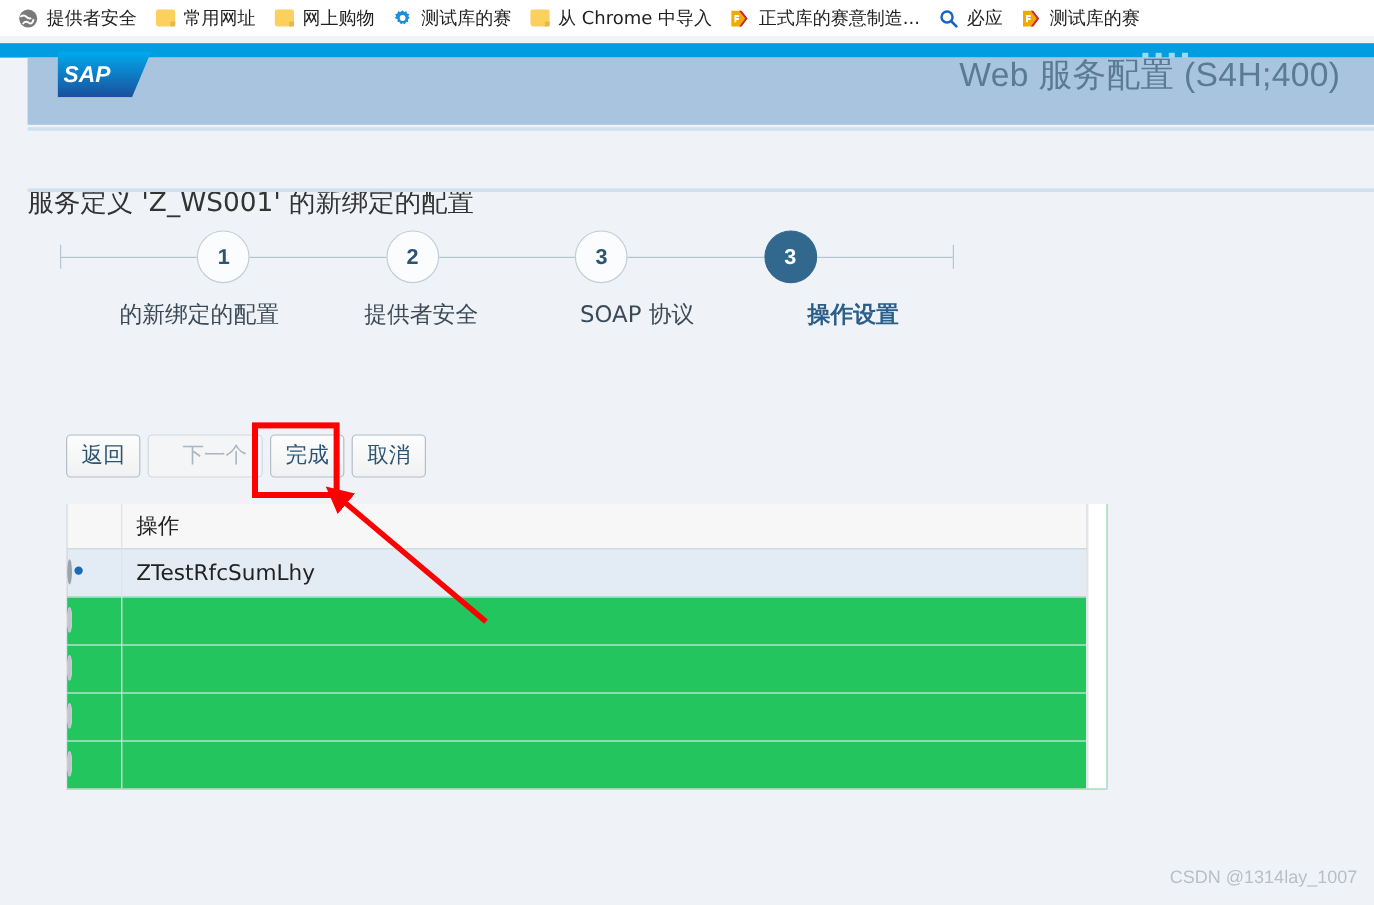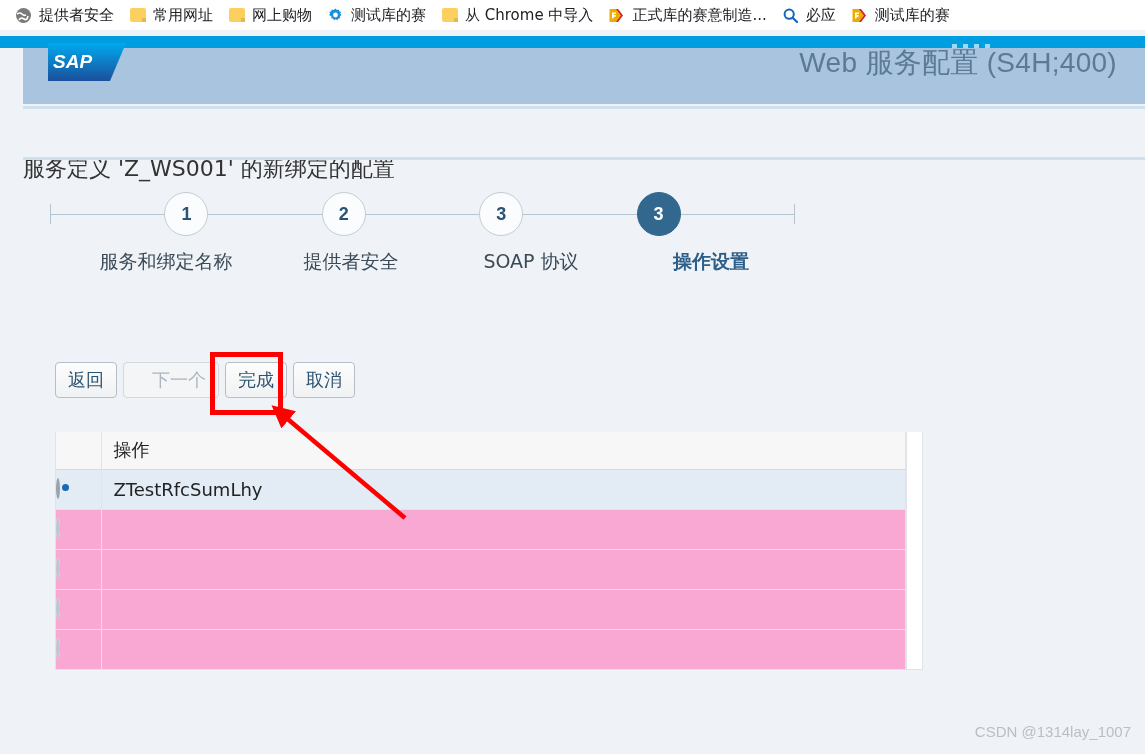--- a/index.html
+++ b/index.html
@@ -225,24 +225,24 @@
     color: #aab7c2;
     border-color: #d3d9de;
     background: #f4f5f6;
     cursor: default;
     padding-left: 28px;
   }
 
   
   #op-table-wrap {
     position: absolute;
-    top: 402px; left: 55px;
+    top: 390px; left: 55px;
     width: 868px;
     height: 238px;
-    background: #f9a8d4;
+    background: #22c55e;
     border: 1px solid #e0e4e8;
     border-top: none;
     display: flex;
   }
   #op-table {
     width: 849px;
     border-collapse: collapse;
     table-layout: fixed;
   }
   #op-table th, #op-table td {
@@ -437,21 +437,21 @@
       <span class="rm-line"></span>
 
       <span class="rm-circle">3</span>
       <span class="rm-line"></span>
 
       <span class="rm-circle active">3</span>
       <span class="rm-line"></span>
       <span class="rm-endcap"></span>
     </div>
 
-    <span class="rm-label" style="left:143px">服务和绑定名称</span>
+    <span class="rm-label" style="left:143px">的新绑定的配置</span>
     <span class="rm-label" style="left:328px">提供者安全</span>
     <span class="rm-label" style="left:508px">SOAP 协议</span>
     <span class="rm-label active" style="left:688px">操作设置</span>
   </div>
 
   <div id="button-bar">
     <button class="sap-btn">返回</button>
     <button class="sap-btn disabled">下一个</button>
     <button class="sap-btn">完成</button>
     <button class="sap-btn">取消</button>

